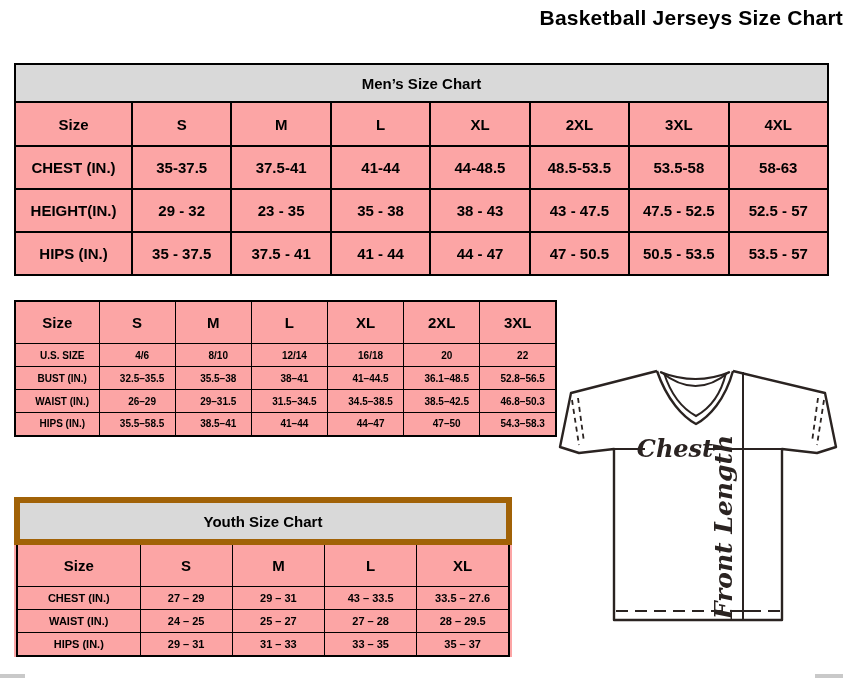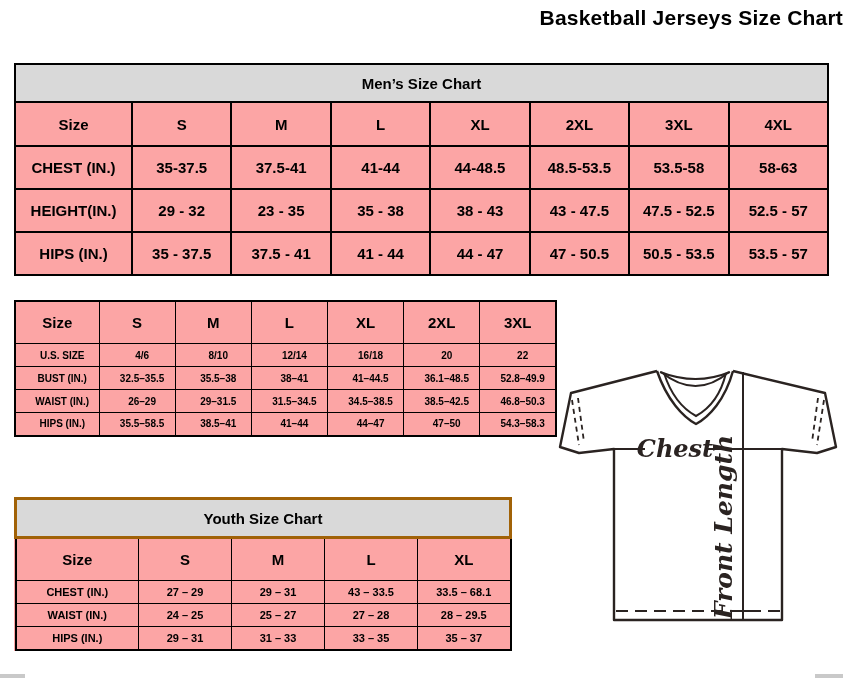--- a/index.html
+++ b/index.html
@@ -31,21 +31,21 @@
   
   table.women{left:14px;top:300px;width:543px;}
   table.women td, table.women th{border:1px solid #000;}
   table.women tr.caption-row td{border:2px solid #000;}
   table.women thead th{height:41px;font-size:15px;}
   table.women tbody tr{height:23px;}
   table.women tbody td{font-size:10px;padding-left:12px;}
   
   table.youth{left:14px;top:497px;width:498px;}
   table.youth td, table.youth th{border:1px solid #000;}
-  table.youth tr.caption-row td{border:3px solid #a16207;}
+  table.youth tr.caption-row td{border:6px solid #a16207;}
   table.youth thead th{height:41px;font-size:15px;}
   table.youth tbody tr{height:23px;}
   table.youth tbody td{font-size:11px;}
   
   .jersey{position:absolute;left:553px;top:360px;}
   .jersey path, .jersey line{stroke:#2a2321;fill:none;}
   .jersey text{
     fill:#2a2321;font-family:"DejaVu Serif", serif;
     font-style:italic;font-weight:bold;
   }
@@ -151,21 +151,21 @@
           <td>20</td>
           <td>22</td>
         </tr>
         <tr>
           <td>BUST (IN.)</td>
           <td>32.5–35.5</td>
           <td>35.5–38</td>
           <td>38–41</td>
           <td>41–44.5</td>
           <td>36.1–48.5</td>
-          <td>52.8–49.9</td>
+          <td>52.8–56.5</td>
         </tr>
         <tr>
           <td>WAIST (IN.)</td>
           <td>26–29</td>
           <td>29–31.5</td>
           <td>31.5–34.5</td>
           <td>34.5–38.5</td>
           <td>38.5–42.5</td>
           <td>46.8–50.3</td>
         </tr>
@@ -200,21 +200,21 @@
         <th>L</th>
         <th>XL</th>
       </tr>
     </thead>
     <tbody>
         <tr>
           <td>CHEST (IN.)</td>
           <td>27 – 29</td>
           <td>29 – 31</td>
           <td>43 – 33.5</td>
-          <td>33.5 – 68.1</td>
+          <td>33.5 – 27.6</td>
         </tr>
         <tr>
           <td>WAIST (IN.)</td>
           <td>24 – 25</td>
           <td>25 – 27</td>
           <td>27 – 28</td>
           <td>28 – 29.5</td>
         </tr>
         <tr>
           <td>HIPS (IN.)</td>

